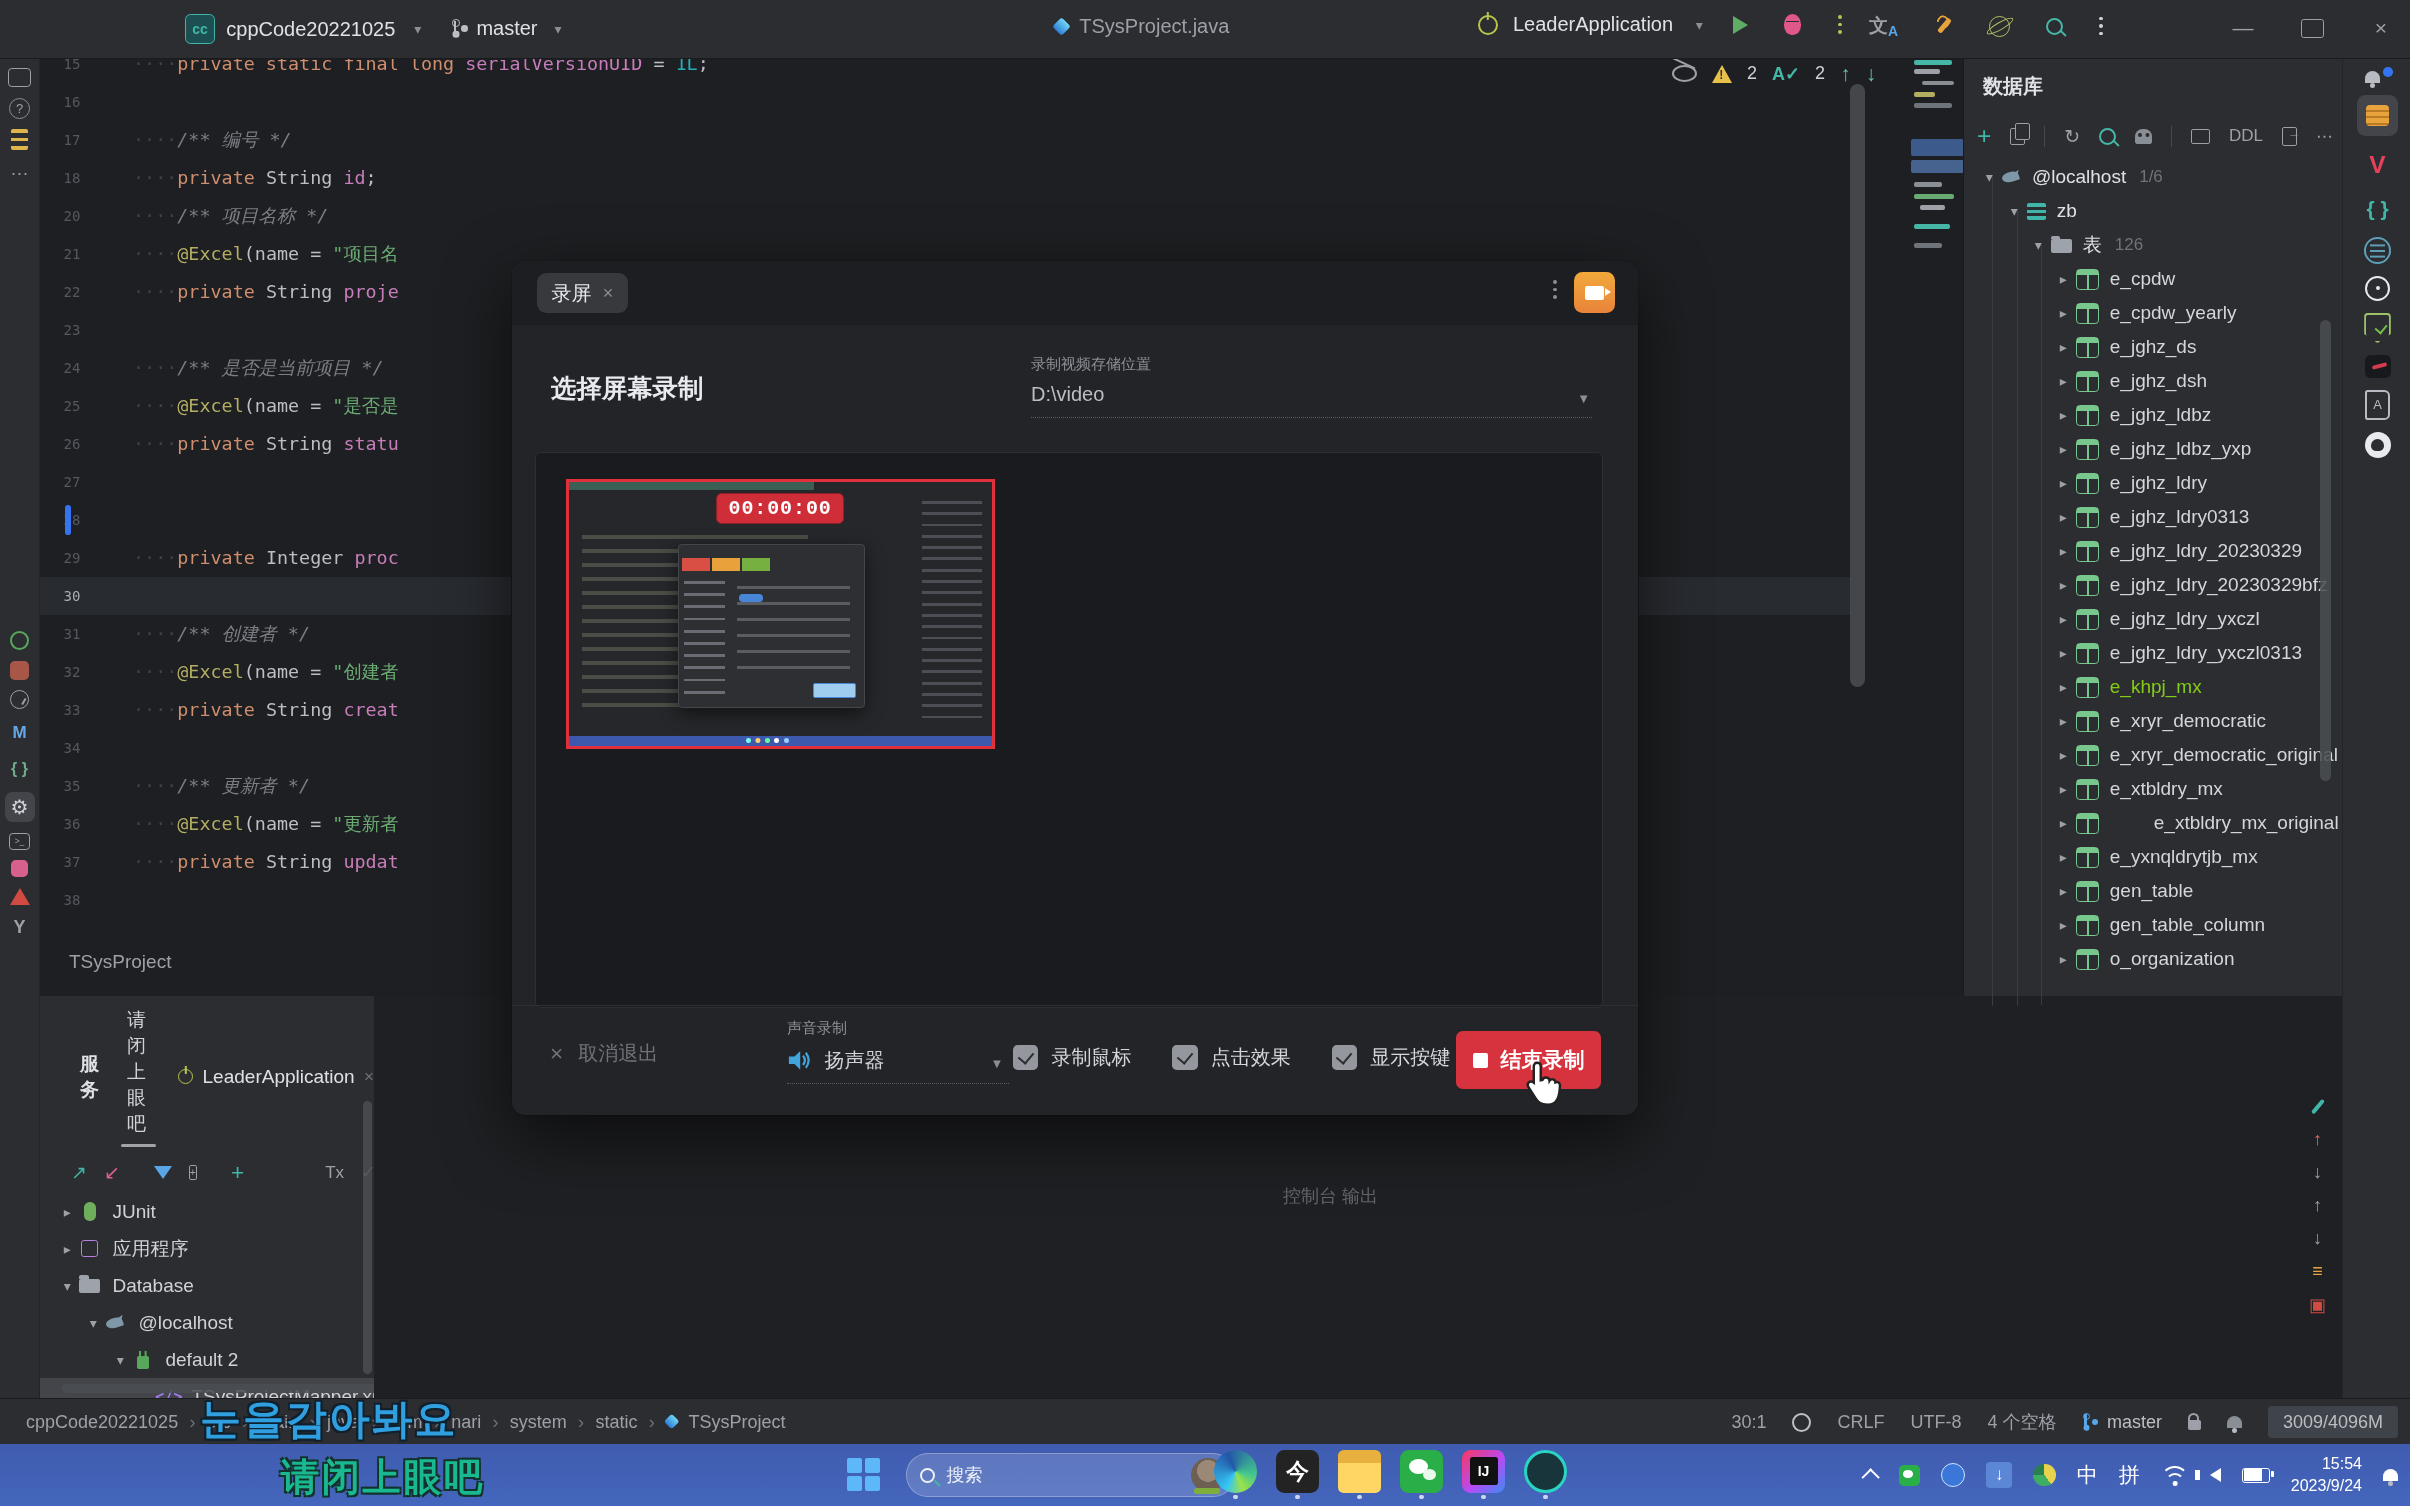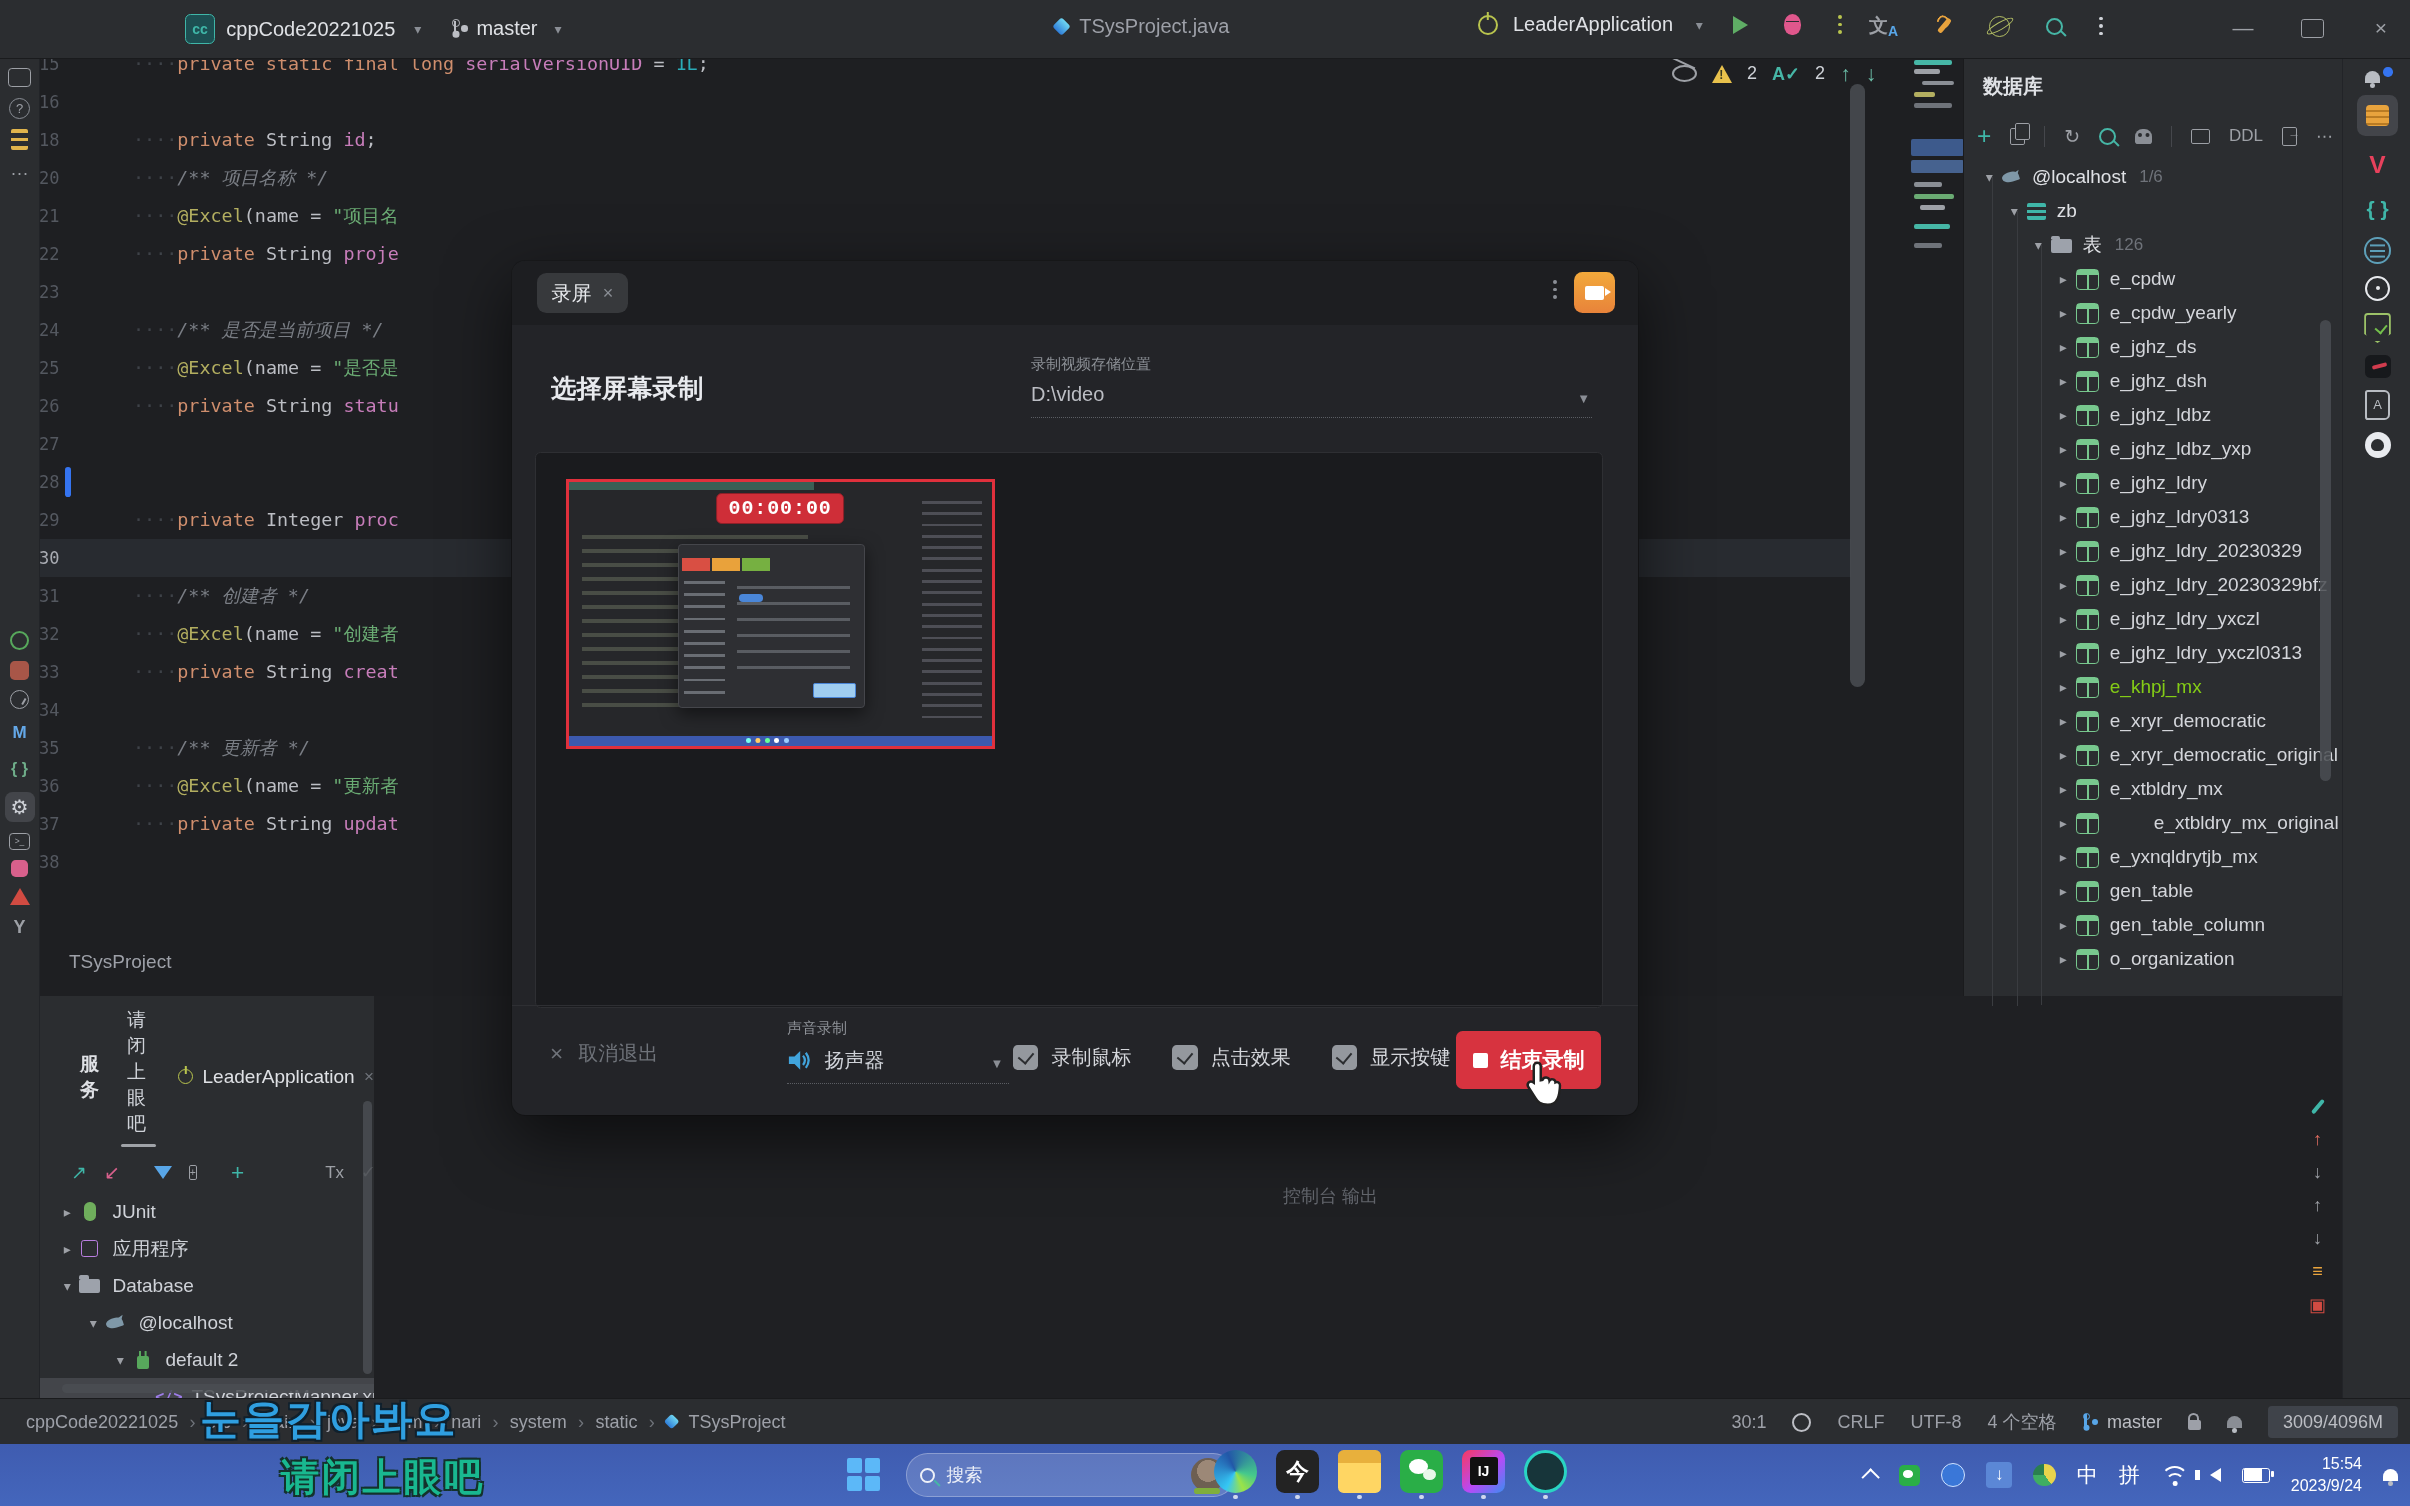--- a/index.html
+++ b/index.html
@@ -77,21 +77,21 @@
   .r-github::after{content:"";position:absolute;inset:6.6px;background:#2b2d30;border-radius:50% 50% 40% 40%;}
   .bellic{width:15px;height:12.2px;background:#b8bcc2;border-radius:7.5px 7.5px 0 0;position:relative;}
   .bellic::after{content:"";position:absolute;left:50%;bottom:-4.7px;width:4.7px;height:4.7px;margin-left:-2.4px;border-radius:50%;background:#b8bcc2;}
   .bluedot{position:absolute;right:-2.8px;top:-3.8px;width:9.4px;height:9.4px;border-radius:50%;background:#3574f0;}
 
   
   #editor{position:absolute;left:39px;top:58px;width:1927px;height:938px;background:#1e1f22;overflow:hidden;z-index:10;}
   #code-lines{position:absolute;left:0;top:-13px;width:1812px;}
   .crow{display:flex;height:38px;line-height:38px;font-family:"DejaVu Sans Mono",monospace;font-size:18.4px;position:relative;white-space:pre;}
   .crow.cur{background:#282b30;}
-  .lnum{width:66px;text-align:left;padding-right:28px;color:#545860;font-size:17px;flex:none;}
+  .lnum{width:66px;text-align:center;padding-right:28px;color:#545860;font-size:14px;flex:none;}
   .cur .lnum{color:#a9acb3;}
   .vcsbar{position:absolute;left:26px;top:3.8px;width:5.6px;height:30px;background:#3574f0;border-radius:2.8px;}
   .tk-kw{color:#cf8e6d;} .tk-typ{color:#bcbec4;} .tk-fld{color:#c77dba;} .tk-str{color:#6aab73;}
   .tk-ann{color:#b3ae60;} .tk-cmt{color:#7a7e85;font-style:italic;} .tk-num{color:#2aacb8;} .tk-pln{color:#bcbec4;}
   .tk-ws{color:#3e4248;}
   #inspect{position:absolute;left:1633px;top:3.8px;display:flex;align-items:center;gap:15px;font-size:18px;color:#cfd2d8;}
   .eyeoff{width:21px;height:13px;border:2.3px solid #9da0a6;border-radius:50%;position:relative;}
   .eyeoff::after{content:"";position:absolute;left:-2.8px;top:-5.6px;width:24.5px;height:2.3px;background:#9da0a6;transform:rotate(25deg);}
   .warntri{width:0;height:0;border-left:10.4px solid transparent;border-right:10.4px solid transparent;border-bottom:18px solid #e8c14c;position:relative;}
   .warntri::after{content:"!";position:absolute;left:-2.8px;top:2.8px;font-size:12.2px;font-weight:bold;color:#3a3a20;}
@@ -250,20 +250,21 @@
 </style>
 </head>
 <body>
 
 <div class="screen">
 
   <div id="editor">
     <div id="code-lines">
         <div class="crow"><span class="lnum">15</span><span class="lcode"><span class="tk-ws">····</span><span class="tk-kw">private static final long </span><span class="tk-fld">serialVersionUID</span><span class="tk-pln"> = </span><span class="tk-num">1L</span><span class="tk-pln">;</span></span></div>
         <div class="crow"><span class="lnum">16</span><span class="lcode"></span></div>
+        <div class="crow"><span class="lnum">17</span><span class="lcode"><span class="tk-ws">····</span><span class="tk-cmt">/** 编号 */</span></span></div>
         <div class="crow"><span class="lnum">18</span><span class="lcode"><span class="tk-ws">····</span><span class="tk-kw">private </span><span class="tk-typ">String </span><span class="tk-fld">id</span><span class="tk-pln">;</span></span></div>
         <div class="crow"><span class="lnum">20</span><span class="lcode"><span class="tk-ws">····</span><span class="tk-cmt">/** 项目名称 */</span></span></div>
         <div class="crow"><span class="lnum">21</span><span class="lcode"><span class="tk-ws">····</span><span class="tk-ann">@Excel</span><span class="tk-pln">(name = </span><span class="tk-str">"项目名</span></span></div>
         <div class="crow"><span class="lnum">22</span><span class="lcode"><span class="tk-ws">····</span><span class="tk-kw">private </span><span class="tk-typ">String </span><span class="tk-fld">proje</span></span></div>
         <div class="crow"><span class="lnum">23</span><span class="lcode"></span></div>
         <div class="crow"><span class="lnum">24</span><span class="lcode"><span class="tk-ws">····</span><span class="tk-cmt">/** 是否是当前项目 */</span></span></div>
         <div class="crow"><span class="lnum">25</span><span class="lcode"><span class="tk-ws">····</span><span class="tk-ann">@Excel</span><span class="tk-pln">(name = </span><span class="tk-str">"是否是</span></span></div>
         <div class="crow"><span class="lnum">26</span><span class="lcode"><span class="tk-ws">····</span><span class="tk-kw">private </span><span class="tk-typ">String </span><span class="tk-fld">statu</span></span></div>
         <div class="crow"><span class="lnum">27</span><span class="lcode"></span></div>
         <div class="crow"><span class="lnum">28</span><div class="vcsbar"></div><span class="lcode"></span></div>

